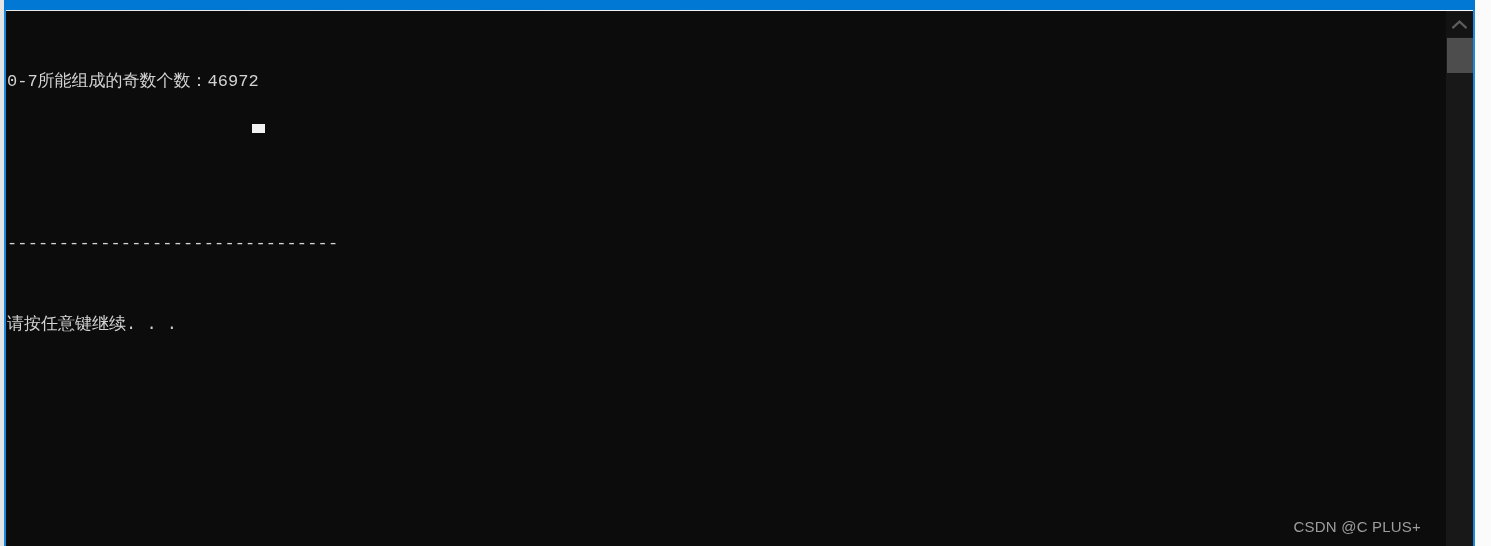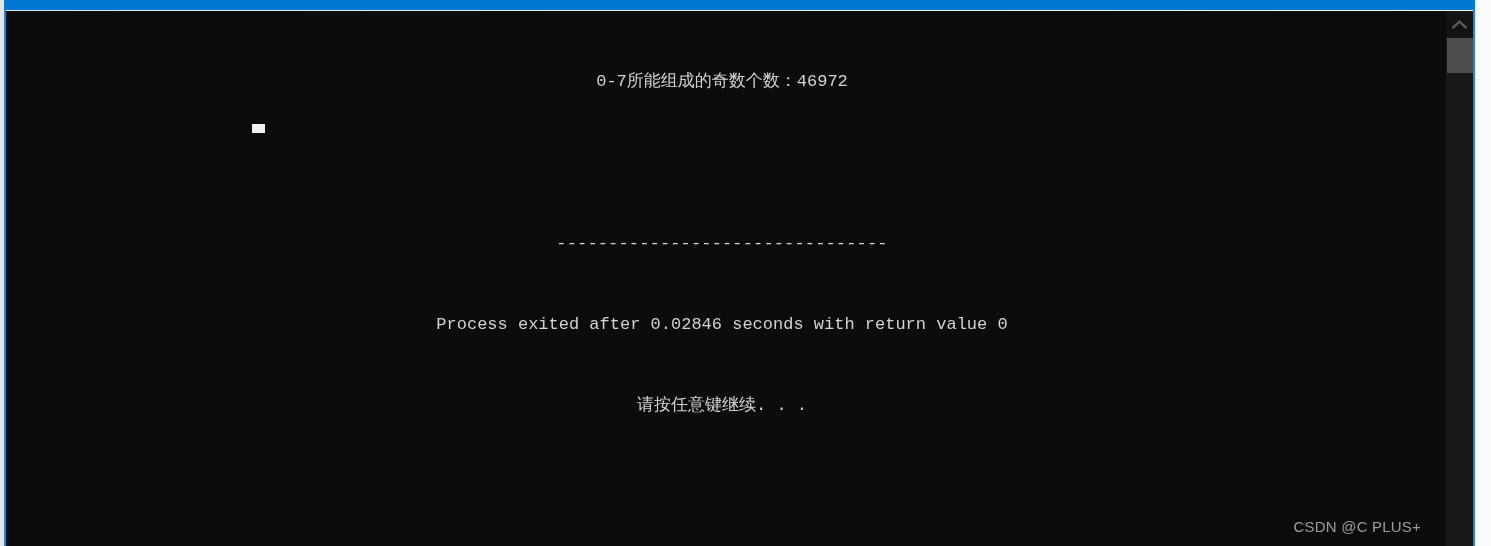--- a/index.html
+++ b/index.html
@@ -12,21 +12,20 @@
     height: 546px;
     overflow: hidden;
     font-family: "Liberation Mono", "DejaVu Sans Mono", monospace;
   }
 
   #app-window {
     position: relative;
     width: 1491px;
     height: 546px;
     background: linear-gradient(to right, #e8e8e8 0%, #f2f2f2 40%, #fbfbfb 100%);
-    text-align: center;
   }
 
   
   .left-gutter {
     position: absolute;
     left: 0; top: 0;
     width: 4px;
     height: 546px;
     background: #e4e4e4;
   }
@@ -156,21 +155,20 @@
   <div class="title-bar"></div>
 
   <div class="frame-left-border"></div>
   <div class="frame-right-border"></div>
 
   <div class="console-area">
     <div class="console-text">
       <div class="console-line">0-7所能组成的奇数个数：46972</div>
       <div class="console-line blank"></div>
       <div class="console-line sep-line">--------------------------------</div>
-      <div class="console-line">Process exited after 0.02846 seconds with return value 0</div>
       <div class="console-line line-prompt">请按任意键继续. . .</div>
     </div>
     <div class="cursor-block"></div>
   </div>
 
   <div class="scrollbar">
     <div class="scroll-up-button">
       <span>
         <svg width="15" height="9" viewBox="0 0 15 9" xmlns="http://www.w3.org/2000/svg">
           <path d="M1.2 7.4 L7.5 1.6 L13.8 7.4" fill="none" stroke="#5c5c5c" stroke-width="2.2" stroke-linecap="square"></path>

